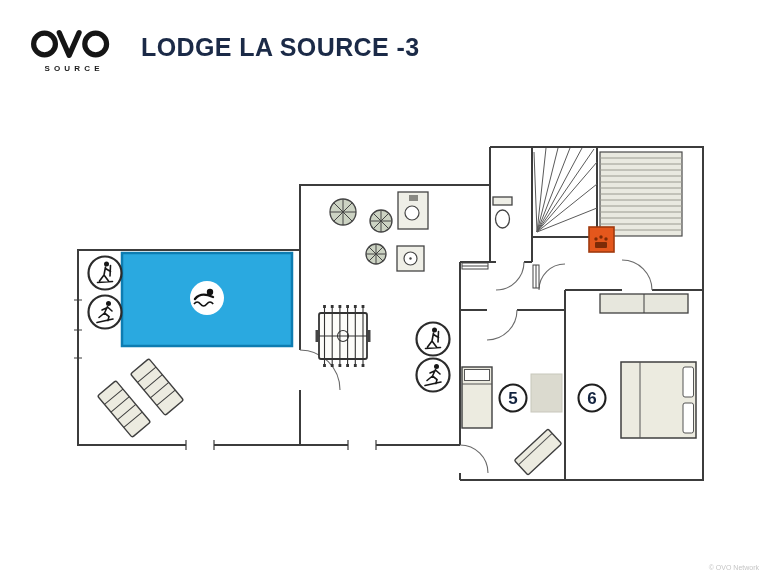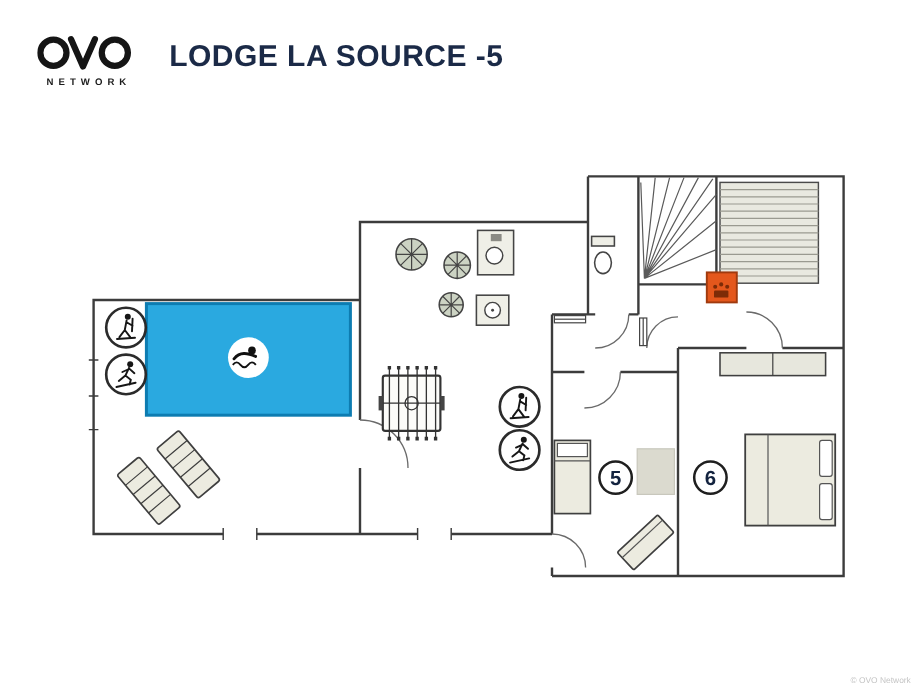--- a/index.html
+++ b/index.html
@@ -27,24 +27,24 @@
 <body>
 
 <div class="canvas">
 
   <div class="brand">
     <svg class="brand-mark" width="82" height="36" viewBox="0 0 86 38" aria-label="OVO">
       <circle cx="14" cy="19" r="11.5" fill="none" stroke="#151515" stroke-width="5.5"></circle>
       <path d="M29.5,7 L40,31 L50.5,7" fill="none" stroke="#151515" stroke-width="5.5" stroke-linecap="round" stroke-linejoin="round"></path>
       <circle cx="68" cy="19" r="11.5" fill="none" stroke="#151515" stroke-width="5.5"></circle>
     </svg>
-    <div class="brand-sub">NETWORK</div>
+    <div class="brand-sub">SOURCE</div>
   </div>
 
-  <h1 class="page-title">LODGE LA SOURCE -5</h1>
+  <h1 class="page-title">LODGE LA SOURCE -3</h1>
 
   <svg class="plan-svg" width="767" height="575" viewBox="0 0 767 575">
 
     <path d="M490,147 H703 V480 H460
          M460,445 H376 M348,445 H214 M186,445 H78 V250 H300 V185 H490 V147
          M300,250 V350 M300,390 V445
          M490,185 V262
          M532,147 V262
          M490,262 H496 M524,262 H532
          M460,262 H490 M460,262 V310

